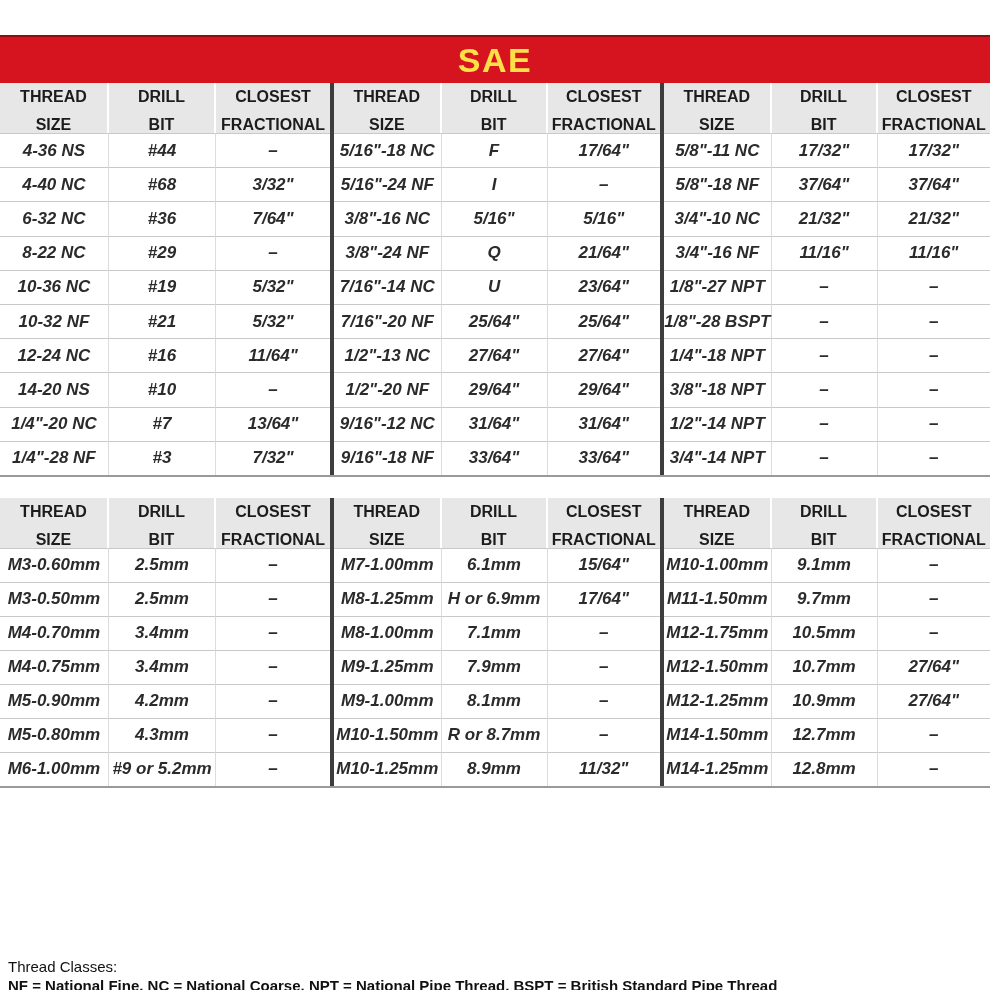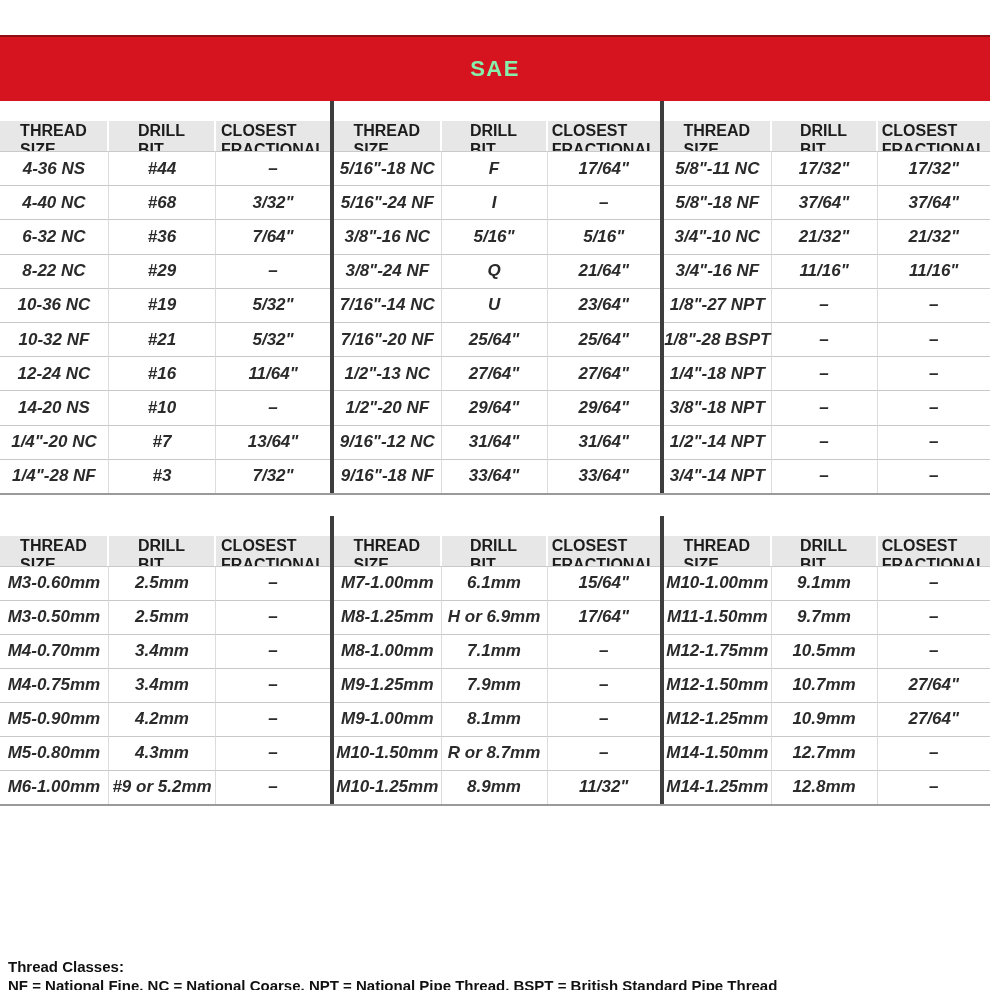--- a/index.html
+++ b/index.html
@@ -17,41 +17,41 @@
   .page{position:relative;width:990px;height:990px;background:#fff;overflow:hidden;}
 
   
   .banner{height:103px;background:var(--red);display:flex;flex-direction:column;justify-content:center;padding-left:28px;}
   .banner .title-line{color:#fff;font-weight:bold;font-size:45px;line-height:46px;letter-spacing:-0.5px;transform:scaleY(1.04);transform-origin:left center;white-space:nowrap;}
 
   
   .section{width:990px;}
   .section.sae{margin-top:35px;}
   .section.metric{margin-top:21px;}
-  .section-bar{height:66px;display:flex;align-items:center;justify-content:center;color:#86efac;font-weight:bold;font-size:22px;letter-spacing:1.5px;}
+  .section-bar{height:48px;display:flex;align-items:center;justify-content:center;color:#fde047;font-weight:bold;font-size:34px;letter-spacing:1.5px;}
   .section.sae .section-bar{background:var(--red);border-top:2px solid var(--red-dark);}
   .section.metric .section-bar{background:#0f0f0f;}
 
   .tables{display:flex;border-bottom:2px solid #9a9a9a;}
   .group{flex:0 0 330px;background:#fff;}
   .group + .group{border-left:4px solid var(--group-div);}
 
   .ghead{display:grid;grid-template-columns:33% 32.5% 34.5%;height:50px;background:#fff;}
-  .hcell{background:var(--head-bg);display:flex;align-items:center;justify-content:center;font-weight:bold;font-size:16px;line-height:19px;color:var(--ink);white-space:pre-line;margin-top:20px;}
+  .hcell{background:var(--head-bg);display:flex;align-items:center;justify-content:center;text-align:center;font-weight:bold;font-size:16px;line-height:28px;color:var(--ink);white-space:pre-line;}
   .hcell.c0,.hcell.c1{border-right:2px solid #fff;}
 
   .gbody{display:grid;grid-template-columns:33% 32.5% 34.5%;font-style:italic;}
   .cell{display:flex;align-items:center;justify-content:center;text-align:center;font-weight:bold;font-size:17px;color:var(--cell-ink);border-top:1px solid var(--row-line);background:#fff;white-space:nowrap;}
   .cell.c0,.cell.c1{border-right:1px solid var(--col-line);}
   .section.sae .cell{height:34.2px;}
   .section.metric .cell{height:34px;}
 
   
   .footer{position:absolute;left:8px;top:957px;color:#111;}
-  .footer .fhead{font-weight:bold;font-size:15px;line-height:19px;}
+  .footer .fhead{font-weight:normal;font-size:15px;line-height:19px;}
   .footer .fline{font-weight:bold;font-size:15px;line-height:19px;}
 </style>
 </head>
 <body>
 
 <div class="page">
 
 
   <div class="section sae">
     <div class="section-bar">SAE</div>

